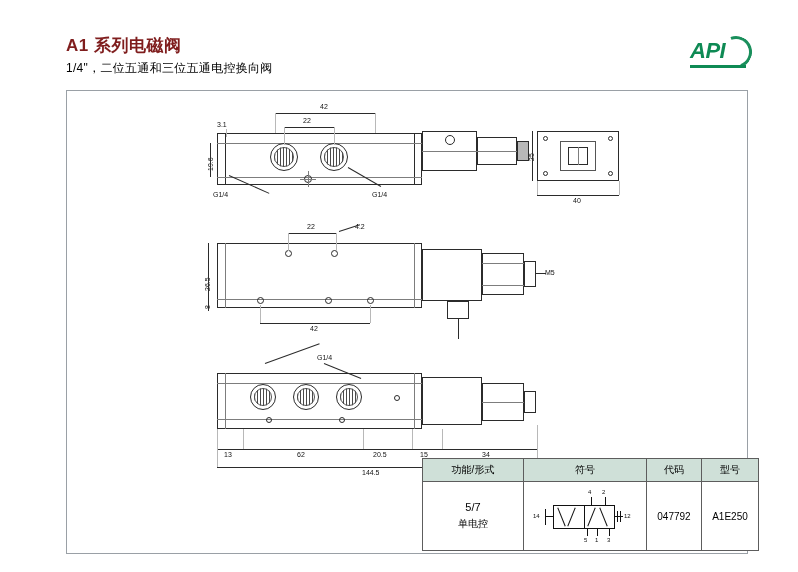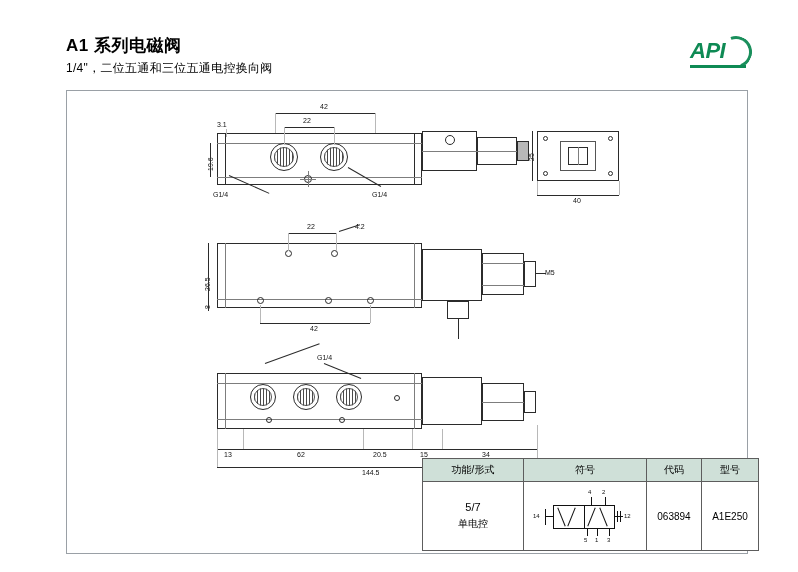--- a/index.html
+++ b/index.html
@@ -15,21 +15,21 @@
     position:absolute;inset:0;
     border:6px solid #ffffff;
   }
   
   .header{
     position:absolute;left:0;top:0;width:798px;height:78px;
   }
   .title{
     position:absolute;left:60px;top:28px;
     font-size:17px;font-weight:bold;letter-spacing:0.5px;
-    color:#000000;
+    color:#7f1d1d;
   }
   .subtitle{
     position:absolute;left:60px;top:54px;
     font-size:12px;color:#000;letter-spacing:0.3px;
   }
   .logo{
     position:absolute;left:684px;top:32px;width:56px;height:30px;
   }
   .logo .api-text{
     position:absolute;left:0;top:0;
@@ -315,19 +315,19 @@
             <div class="symtxt" style="left:77px;top:6px;">2</div>
 
             <div class="symln" style="left:62px;top:46px;width:1px;height:7px;"></div>
             <div class="symln" style="left:72px;top:46px;width:1px;height:7px;"></div>
             <div class="symln" style="left:84px;top:46px;width:1px;height:7px;"></div>
             <div class="symtxt" style="left:59px;top:54px;">5</div>
             <div class="symtxt" style="left:70px;top:54px;">1</div>
             <div class="symtxt" style="left:82px;top:54px;">3</div>
           </div>
         </td>
-        <td class="c3">063894</td>
+        <td class="c3">047792</td>
         <td class="c4">A1E250</td>
       </tr>
     </tbody>
   </table>
 
 </div>
 
 </body></html>

